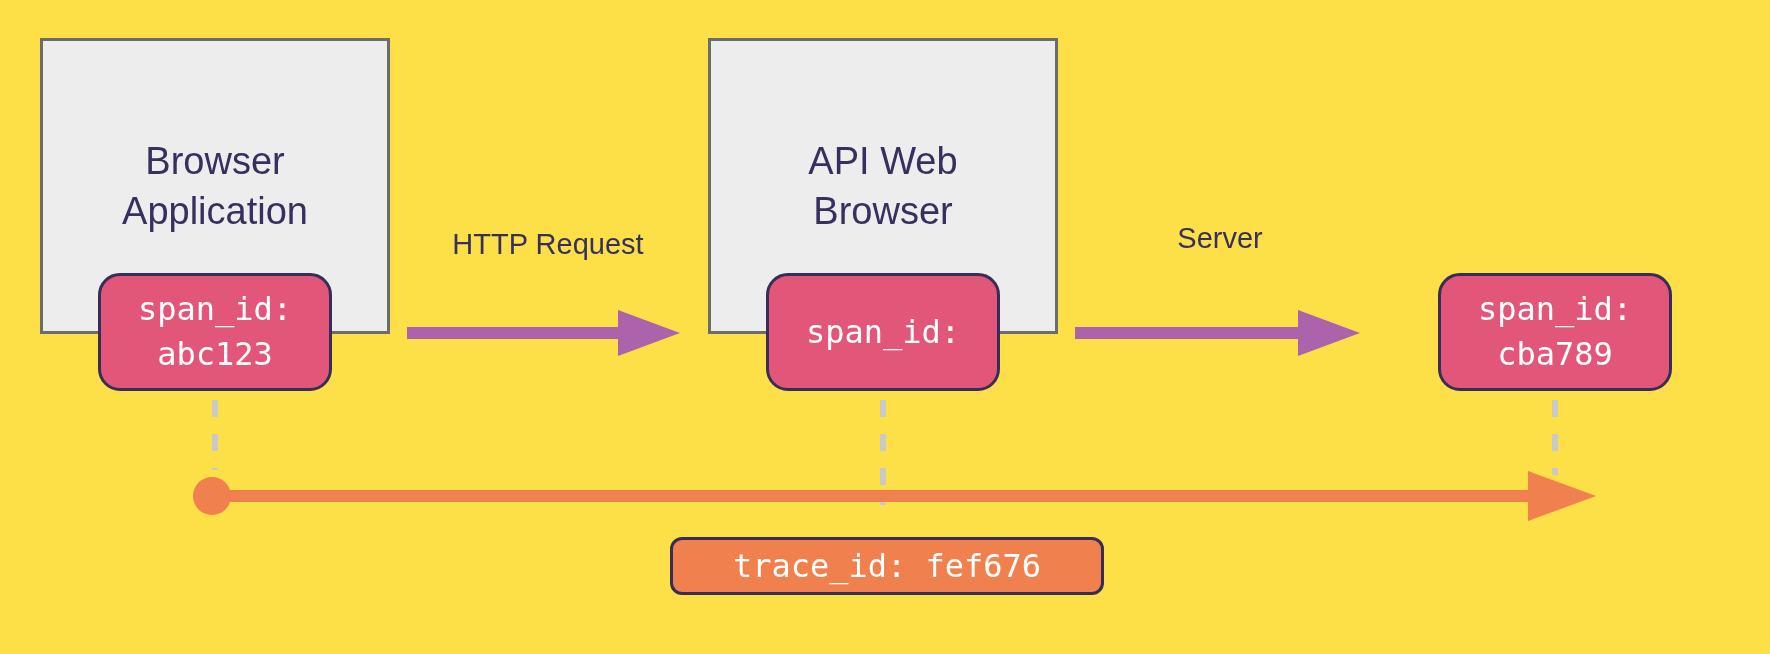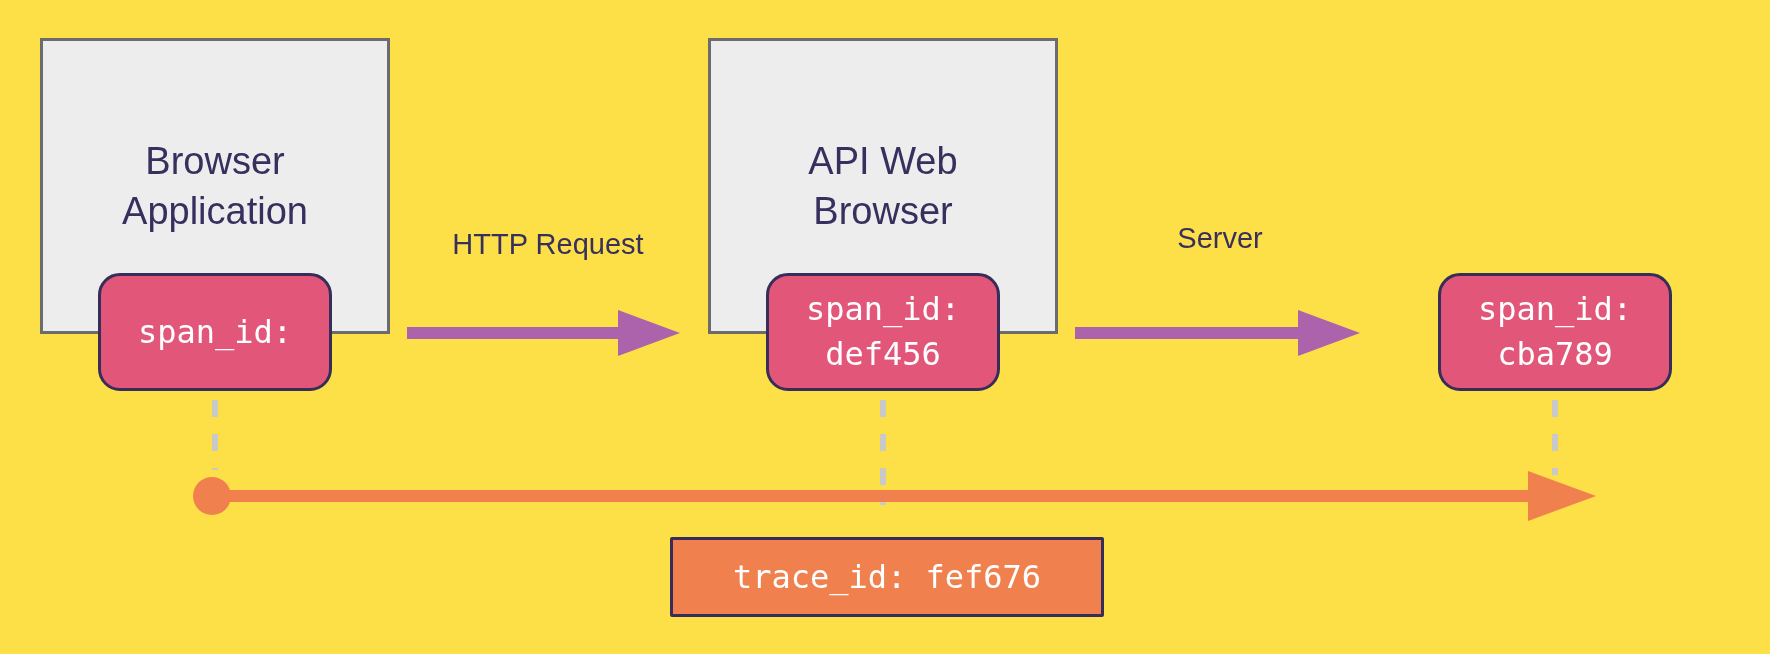--- a/index.html
+++ b/index.html
@@ -34,23 +34,23 @@
     border-radius:22px;display:flex;flex-direction:column;
     align-items:center;justify-content:center;
     font-family:"DejaVu Sans Mono","Liberation Mono",monospace;
     font-size:32px;font-weight:500;line-height:1.4;color:var(--badge-text);
   }
   .edge-label{
     position:absolute;transform:translate(-50%,-50%);
     color:var(--title-text);font-size:29px;font-weight:500;white-space:nowrap;
   }
   .trace-badge{
-    position:absolute;left:670px;top:537px;width:434px;height:80px;
+    position:absolute;left:670px;top:537px;width:434px;height:58px;
     background:var(--trace-orange);border:3px solid var(--badge-border);
-    border-radius:2px;display:flex;align-items:center;justify-content:center;
+    border-radius:12px;display:flex;align-items:center;justify-content:center;
     font-family:"DejaVu Sans Mono","Liberation Mono",monospace;
     font-size:32px;font-weight:500;color:var(--badge-text);white-space:nowrap;
   }
 </style>
 </head>
 <body>
 
 <div class="canvas">
 
   <svg class="overlay" viewBox="0 0 1770 654">
@@ -77,24 +77,24 @@
 
   <div class="node" style="left:40px">
     <div class="node-title">Browser Application</div>
   </div>
   <div class="node" style="left:708px">
     <div class="node-title">API Web Browser</div>
   </div>
 
   <div class="span-badge" style="left:98px">
     <div>span_id:</div>
+    <div>abc123</div>
   </div>
   <div class="span-badge" style="left:766px">
     <div>span_id:</div>
-    <div>def456</div>
   </div>
   <div class="span-badge" style="left:1438px">
     <div>span_id:</div>
     <div>cba789</div>
   </div>
 
   <div class="edge-label" style="left:548px;top:244px">HTTP Request</div>
   <div class="edge-label" style="left:1220px;top:238px">Server</div>
 
   <div class="trace-badge">trace_id: fef676</div>

